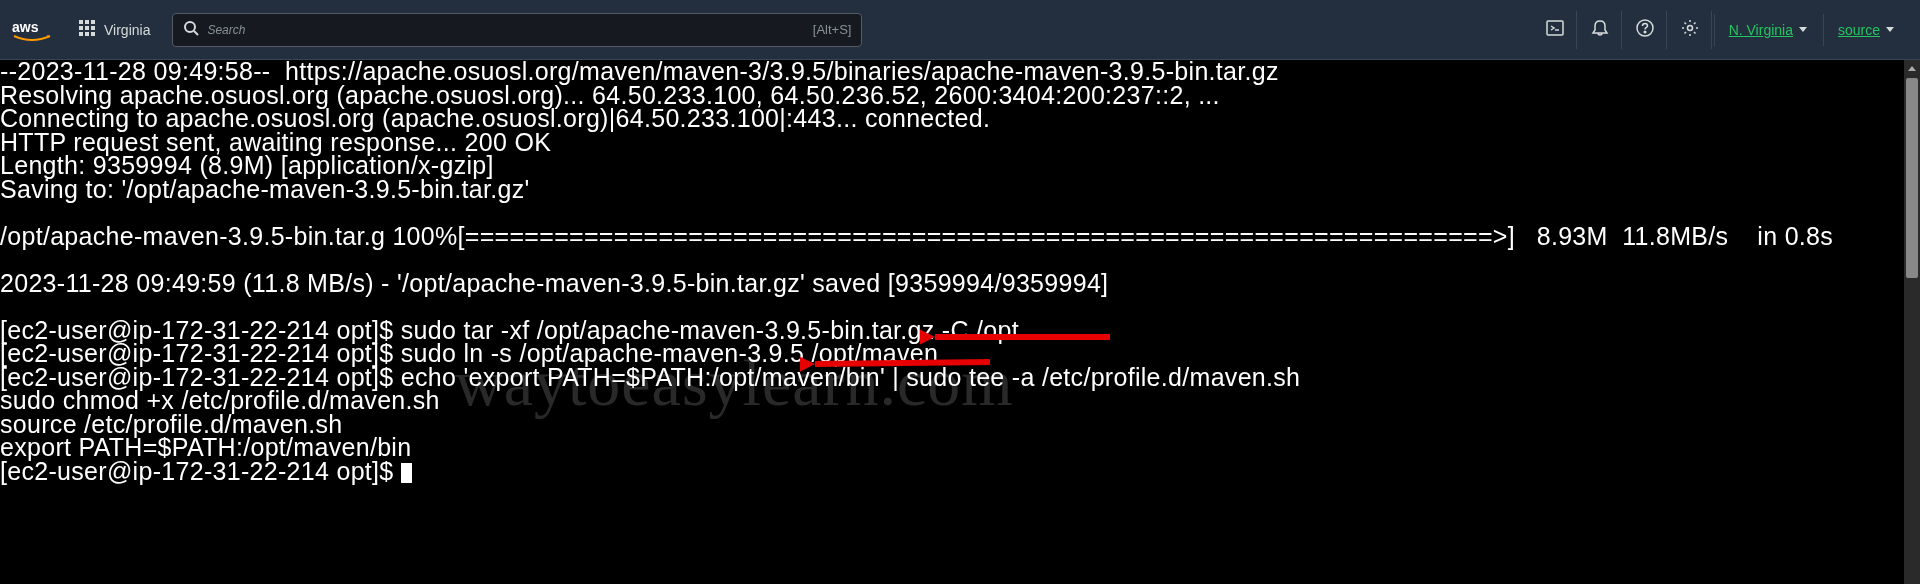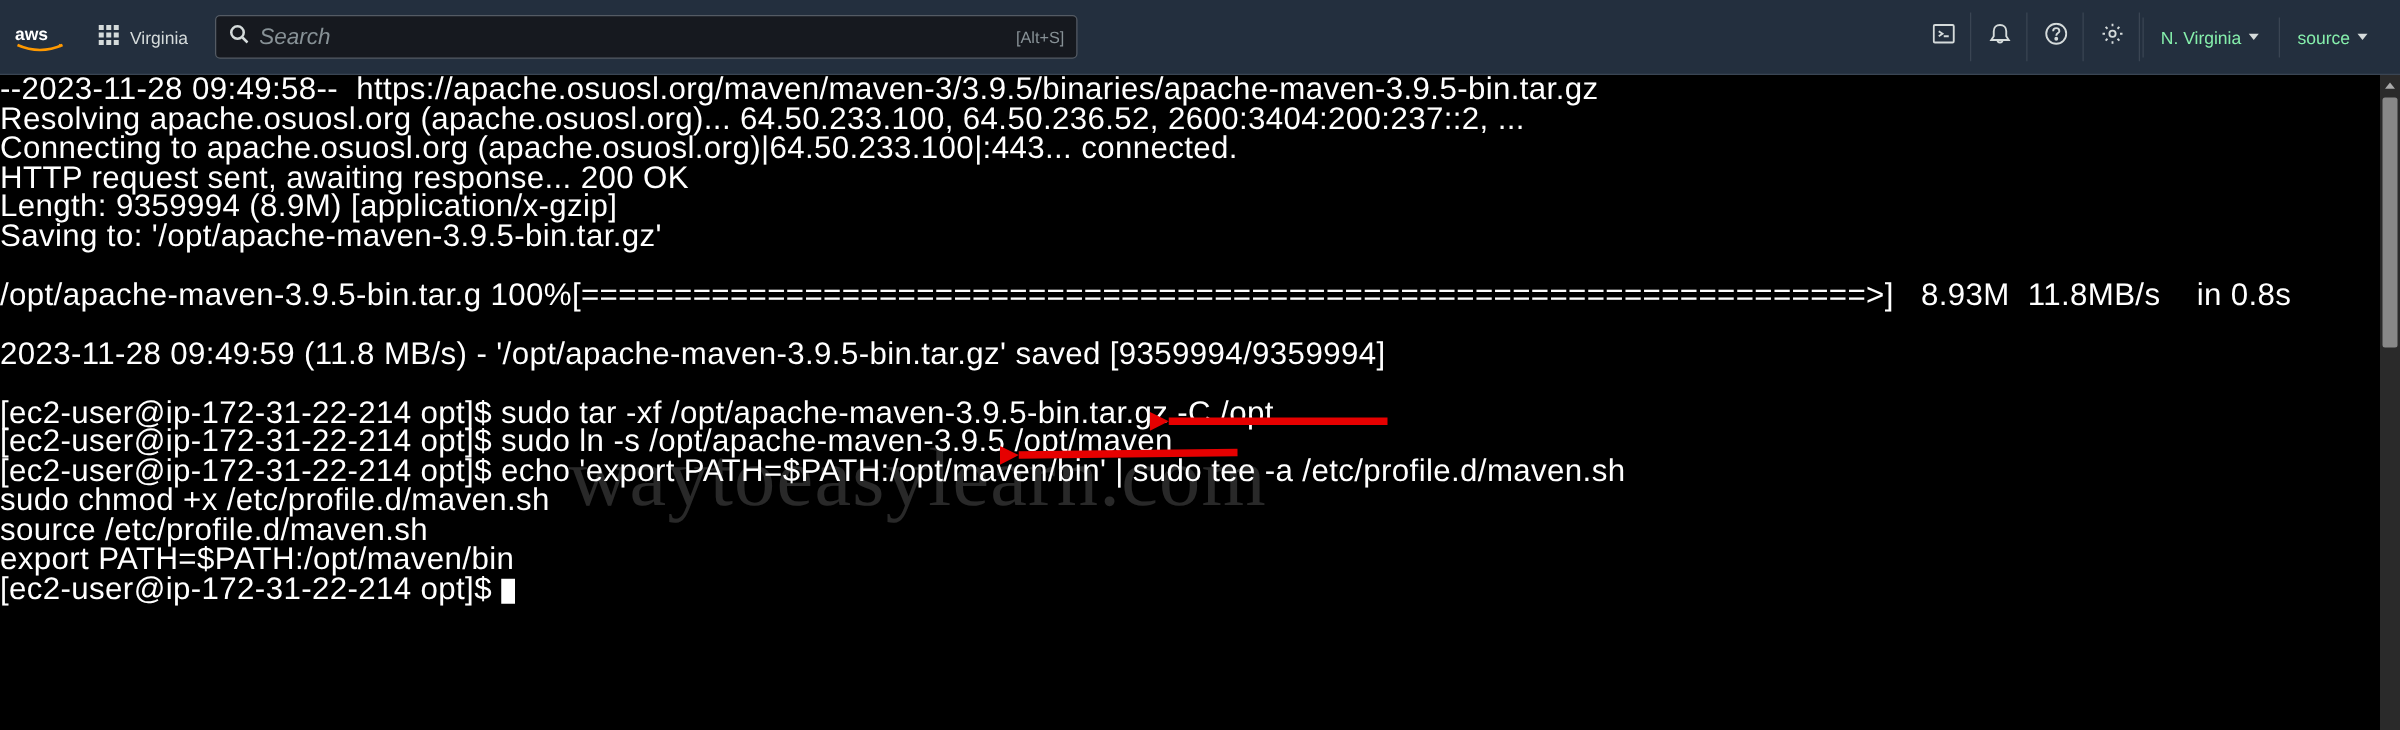--- a/index.html
+++ b/index.html
@@ -13,29 +13,29 @@
       padding: 0 12px;
       border-bottom: 1px solid #3a4553;
     }
     .aws-logo { color: #fff; display: flex; align-items: center; margin-right: 16px; cursor: pointer; }
     .aws-logo svg { height: 24px; width: 40px; }
     .services-btn { display: flex; align-items: center; color: #d5dbdb; padding: 6px 10px; border-radius: 4px; cursor: pointer; font-size: 14px; }
     .grid-icon { margin-right: 8px; }
     .grid-icon svg { width: 18px; height: 18px; }
     .search-wrap { flex: 0 0 auto; margin-left: 12px; width: 690px; display: flex; align-items: center; background: #16191f; border: 1px solid #545b64; border-radius: 4px; padding: 6px 10px; }
     .search-wrap svg { width: 16px; height: 16px; margin-right: 8px; }
-    .search-input { flex: 1; background: transparent; border: none; outline: none; color: #eab308; font-size: 18px; font-style: italic; }
+    .search-input { flex: 1; background: transparent; border: none; outline: none; color: #eab308; font-size: 12px; font-style: italic; }
     .search-input::placeholder { color: #879196; font-style: italic; }
     .shortcut { color: #879196; font-size: 13px; }
     .spacer { flex: 1; }
     .hdr-icons { display: flex; align-items: center; gap: 2px; }
     .hdr-icon-btn { padding: 8px 12px; display: flex; align-items: center; cursor: pointer; color: #d5dbdb; border-right: 1px solid #3a4553; }
     .hdr-icon-btn:last-of-type { border-right: none; }
     .hdr-icon-btn svg { width: 18px; height: 18px; }
-    .region-btn, .user-btn { color: #86efac; font-size: 14px; padding: 8px 14px; display: flex; align-items: center; gap: 6px; cursor: pointer; border-left: 1px solid #3a4553; }
+    .region-btn, .user-btn { color: #22c55e; font-size: 14px; padding: 8px 14px; display: flex; align-items: center; gap: 6px; cursor: pointer; border-left: 1px solid #3a4553; text-decoration: underline; }
     .caret-down { width: 0; height: 0; border-left: 4px solid transparent; border-right: 4px solid transparent; border-top: 5px solid #d5dbdb; }
 
     .terminal-area {
       position: relative;
       background: #000;
       height: 536px;
       display: flex;
     }
     .terminal {
       flex: 1;

